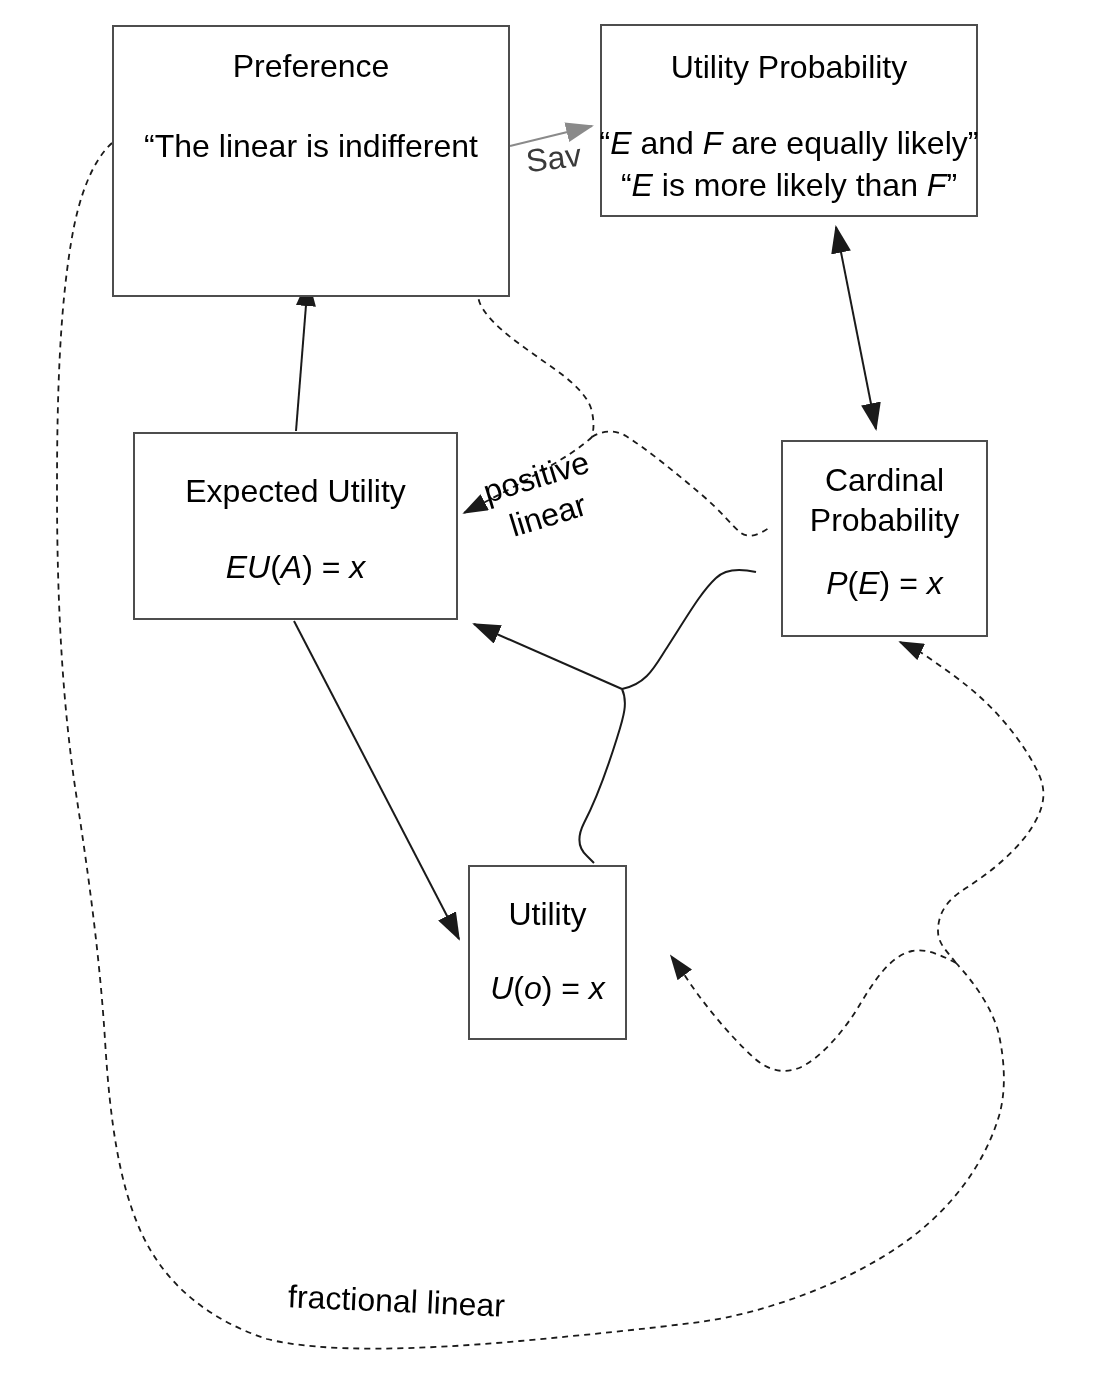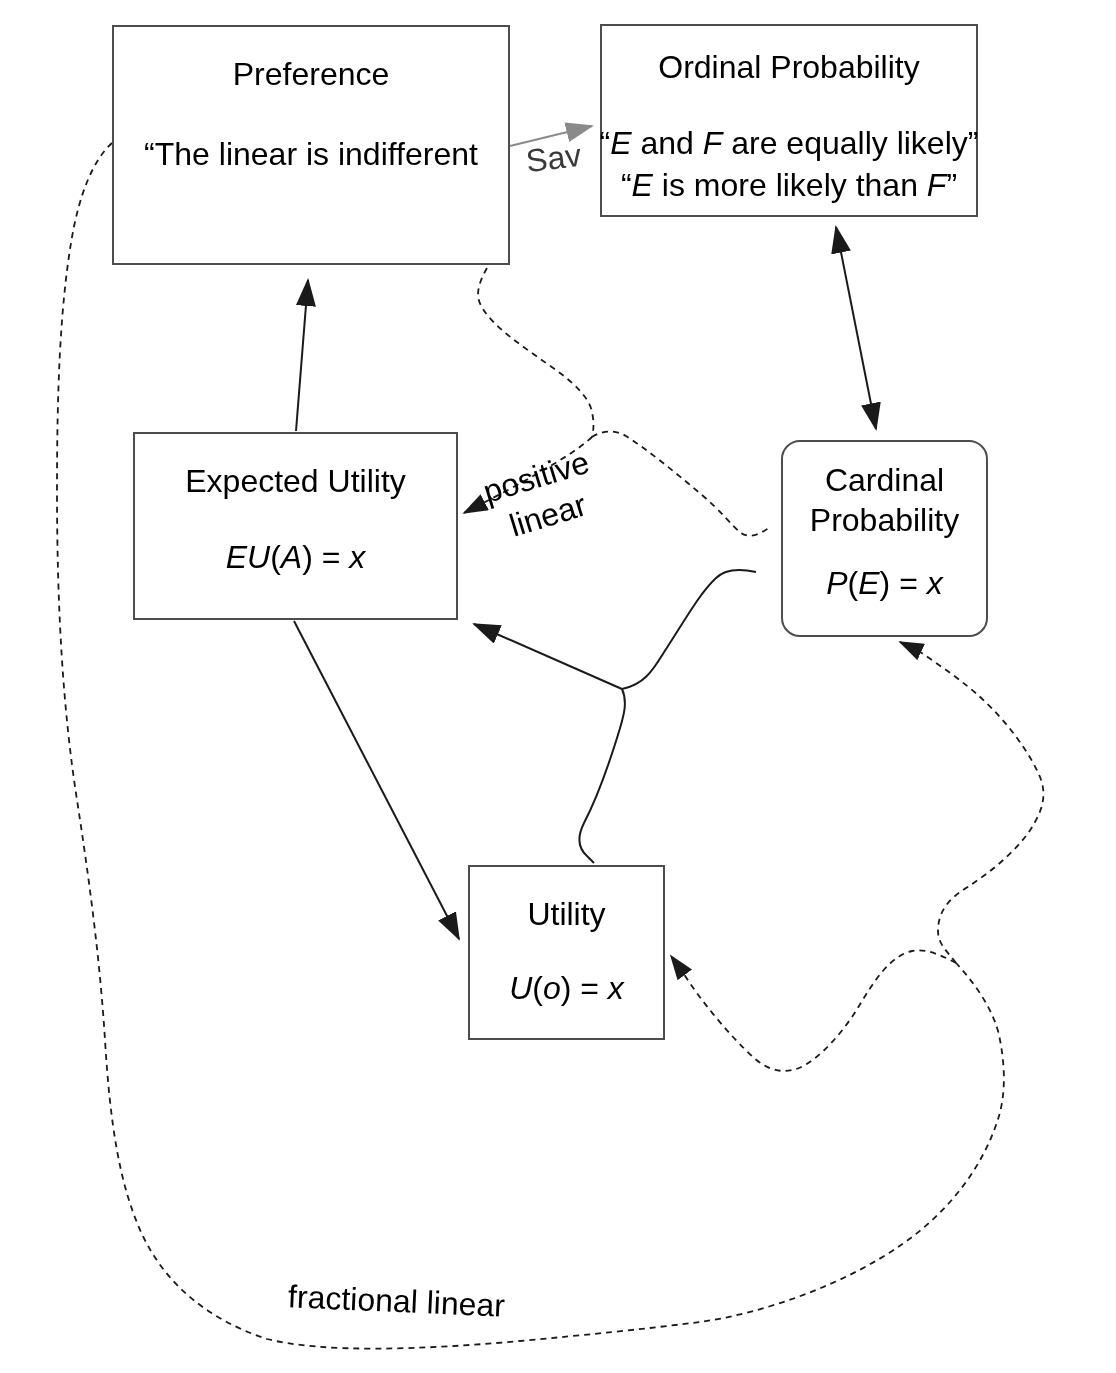--- a/index.html
+++ b/index.html
@@ -26,29 +26,29 @@
     box-sizing:border-box;
     display:flex;flex-direction:column;align-items:center;
     text-align:center;
     font-size:32px;line-height:42px;
     white-space:nowrap;
   }
   .box .title{font-size:32px;}
   .box .formula{font-size:32px;}
   .box .formula i{font-style:italic;}
 
-  .box-preference{left:112px;top:25px;width:398px;height:240px;padding-top:26px;}
+  .box-preference{left:112px;top:25px;width:398px;height:272px;padding-top:18px;}
   .box-preference .title{margin-bottom:38px;}
   .box-ordinal{left:600px;top:24px;width:378px;height:193px;padding-top:20px;}
   .box-ordinal .title{margin-bottom:34px;}
-  .box-expected-utility{left:133px;top:432px;width:325px;height:188px;padding-top:26px;}
+  .box-expected-utility{left:133px;top:432px;width:325px;height:188px;padding-top:36px;}
   .box-expected-utility .title{margin-bottom:34px;}
-  .box-cardinal{left:781px;top:440px;width:207px;height:197px;padding-top:18px;border-radius:19px;}
+  .box-cardinal{left:781px;top:440px;width:207px;height:197px;padding-top:18px;}
   .box-cardinal .title{white-space:normal;line-height:40px;margin-bottom:22px;}
-  .box-utility{left:468px;top:865px;width:197px;height:175px;padding-top:26px;}
+  .box-utility{left:468px;top:865px;width:159px;height:175px;padding-top:26px;}
   .box-utility .title{margin-bottom:32px;}
 
   .edge-label{
     position:absolute;
     font-size:32px;line-height:40px;
     white-space:nowrap;
   }
   .label-sav{left:526px;top:138px;transform:rotate(-7deg);color:#3a3a3a;}
   .label-positive{left:447px;top:456px;width:190px;text-align:center;transform:rotate(-17deg);}
   .label-fractional{left:288px;top:1281px;transform:rotate(2.5deg);}
@@ -88,21 +88,21 @@
     <path class="dot" d="M956,963 C947,951 938,944 938,931 C938,913 947,900 966,888 C991,872 1021,848 1035,822 C1044,806 1046,792 1040,777 C1031,755 1008,722 979,696 C966,684 940,665 917,650 L900,642" marker-end="url(#mArrow)"></path>
     <path class="dot" d="M956,963 C941,955 925,948 912,951 C890,956 874,981 859,1006 C844,1031 820,1059 799,1068 C784,1074 768,1071 753,1057 C729,1035 700,1000 682,971 L671,956" marker-end="url(#mArrow)"></path>
   </svg>
 
   <div class="box box-preference">
     <div class="title">Preference</div>
     <div class="line">“The linear is indifferent</div>
   </div>
 
   <div class="box box-ordinal">
-    <div class="title">Ordinal Probability</div>
+    <div class="title">Utility Probability</div>
     <div class="line">“<i>E</i> and <i>F</i> are equally likely”</div>
     <div class="line">“<i>E</i> is more likely than <i>F</i>”</div>
   </div>
 
   <div class="box box-expected-utility">
     <div class="title">Expected Utility</div>
     <div class="formula"><i>EU</i>(<i>A</i>) = <i>x</i></div>
   </div>
 
   <div class="box box-cardinal">

